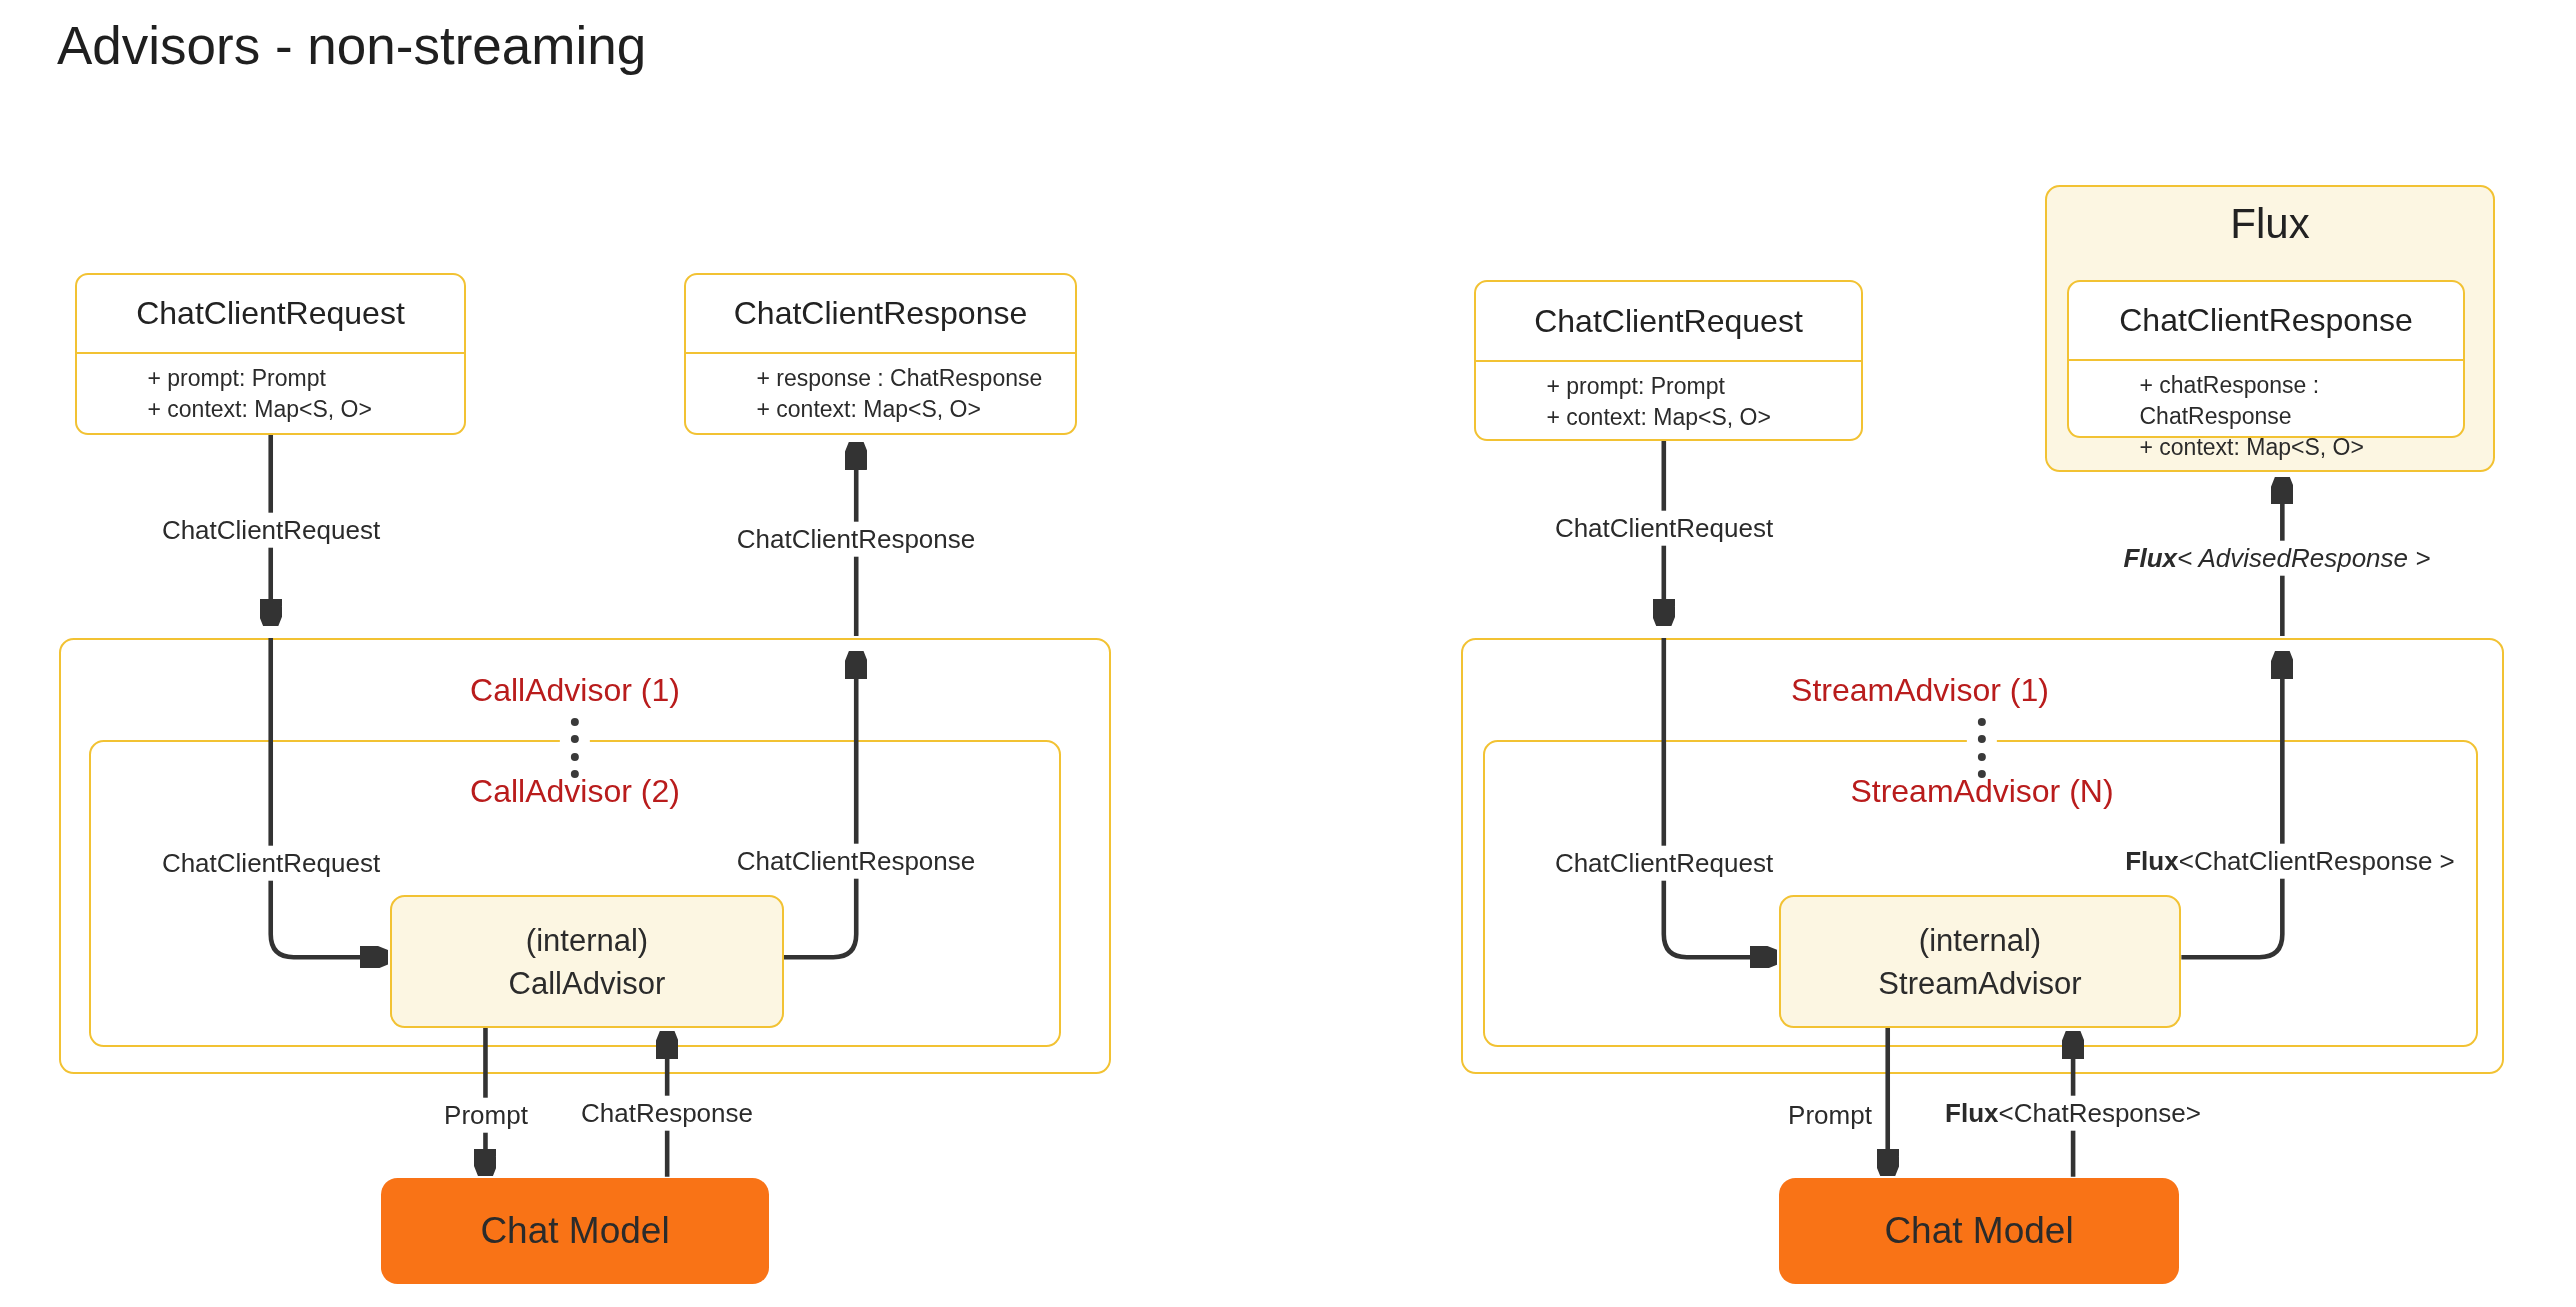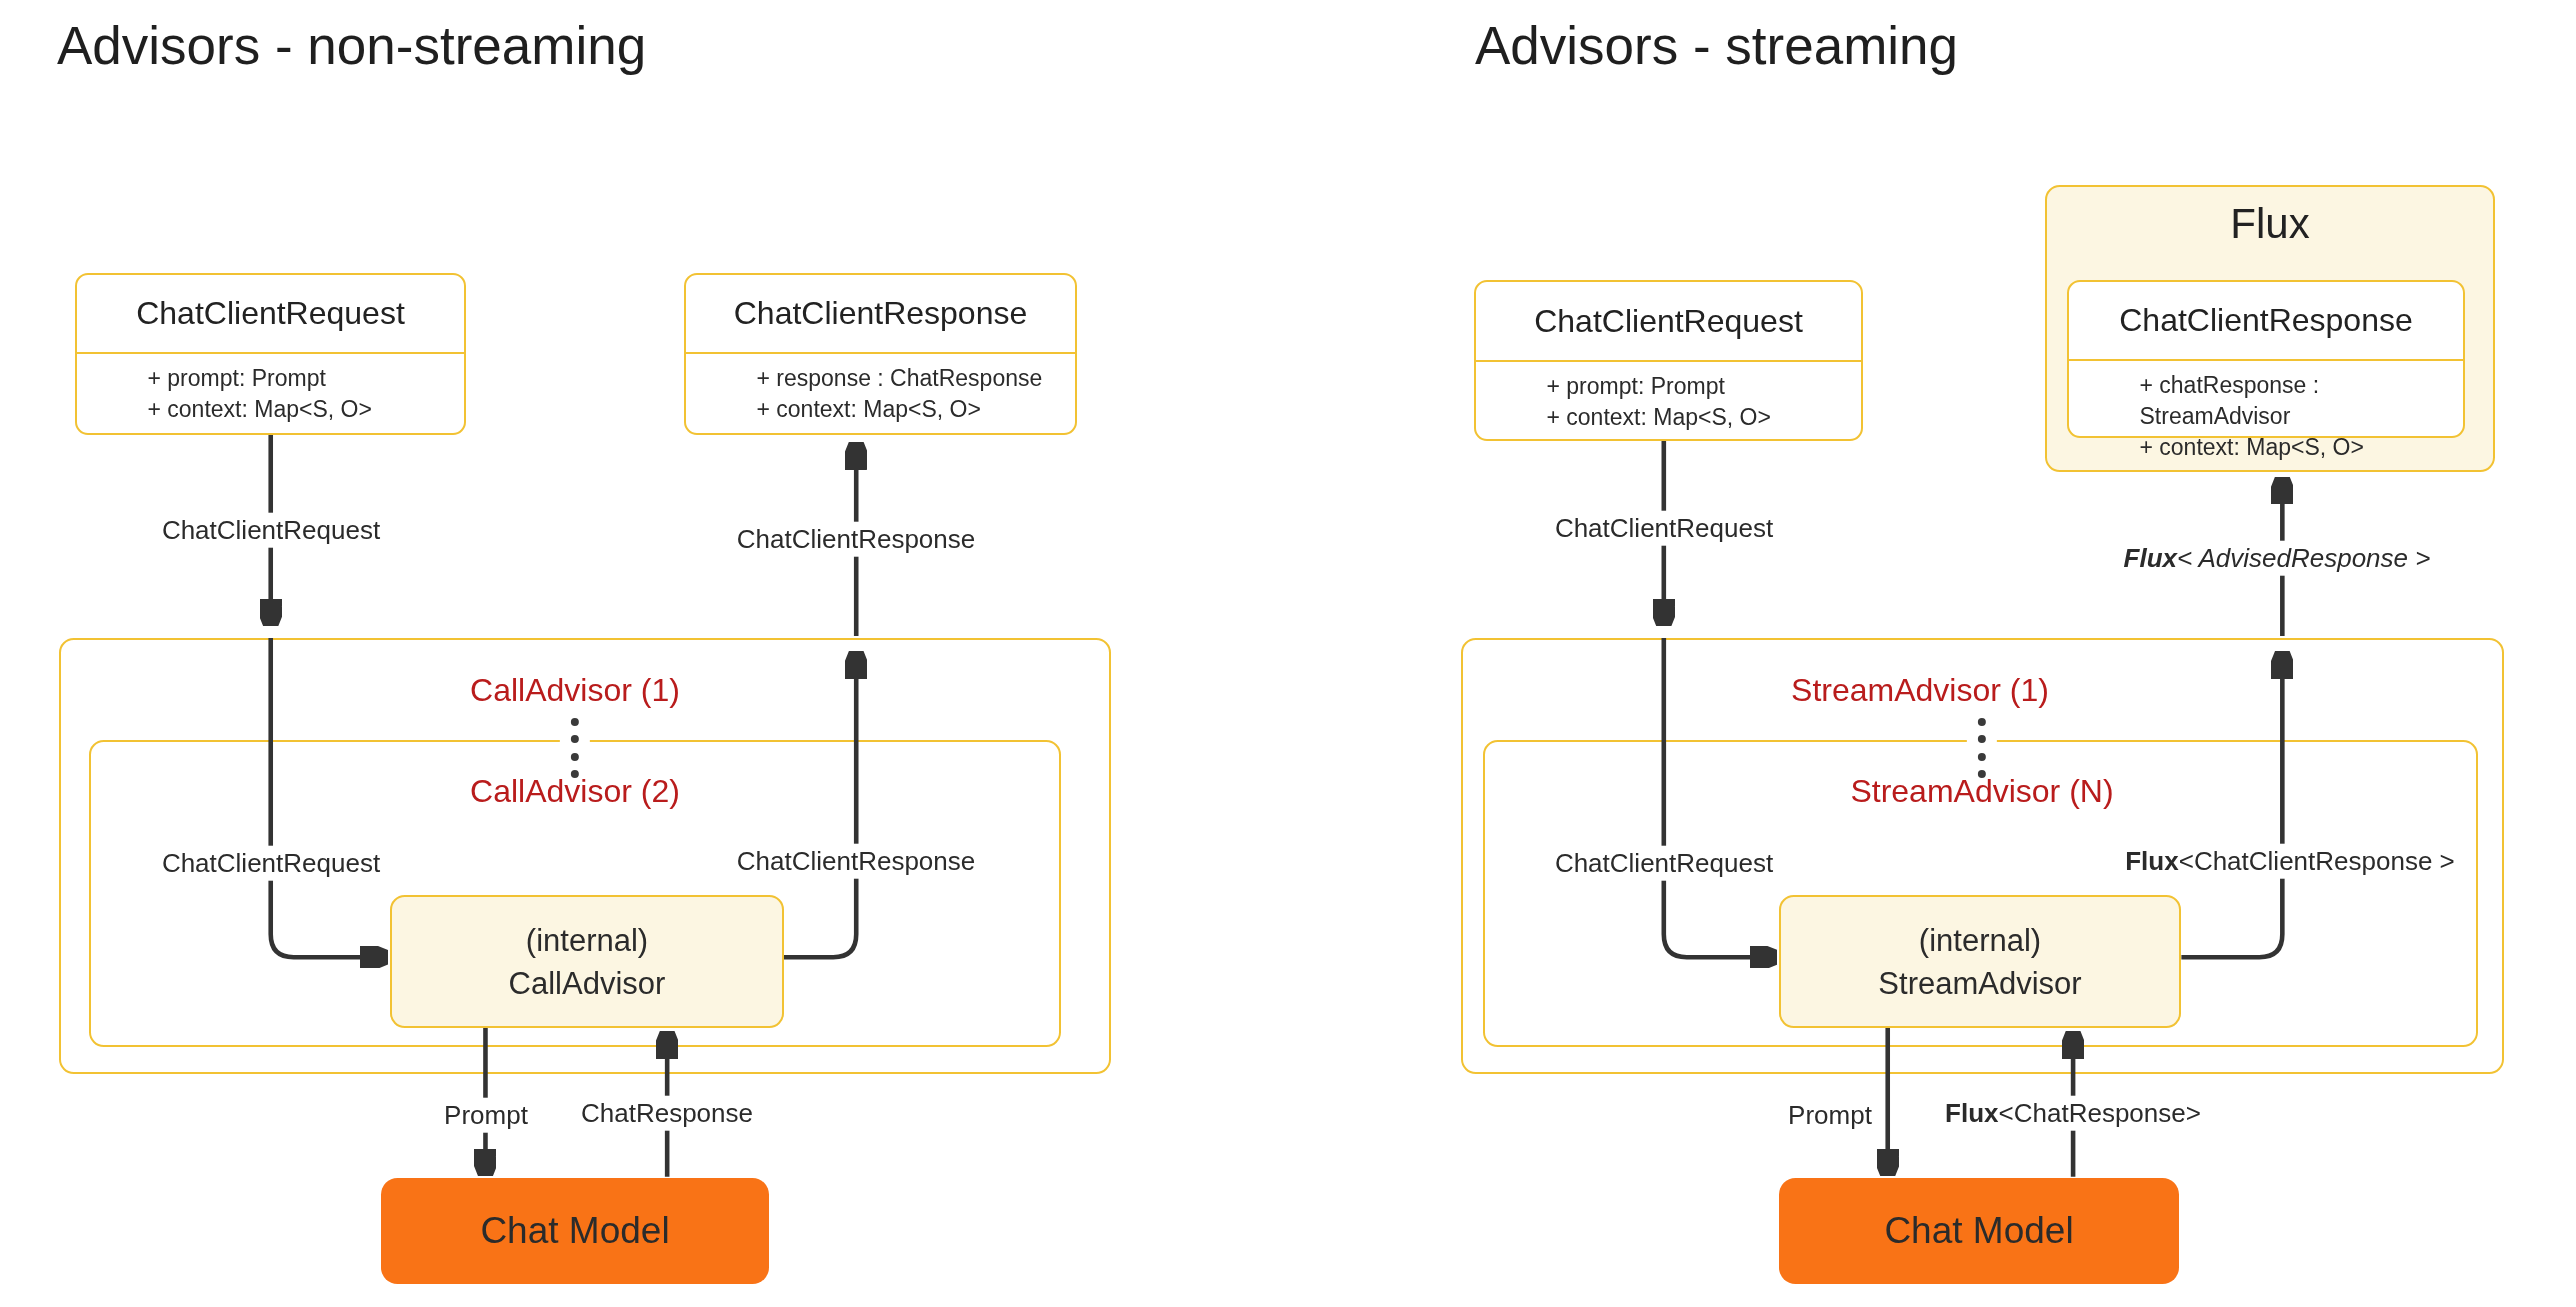--- a/index.html
+++ b/index.html
@@ -27,21 +27,20 @@
   .dots i{width:8.3px;height:8.3px;border-radius:50%;background:#3a3a3a;display:block;}
   svg.arrows{position:absolute;left:0;top:0;width:2576px;height:1308px;}
   svg.arrows path{stroke:#333333;stroke-width:5;fill:none;}
 </style>
 </head>
 <body>
 
 <div id="canvas">
 
   <div class="diagram-title" style="left:57px;top:14.7px;">Advisors - non-streaming</div>
-  <div class="diagram-title" style="left:1475px;top:14.7px;">Advisors - streaming</div>
 
   <div class="group" style="left:59px;top:638px;width:1052px;height:436px;"></div>
   <div class="group" style="left:89px;top:740px;width:972px;height:307px;"></div>
 
   <div class="group" style="left:1461px;top:638px;width:1043px;height:436px;"></div>
   <div class="group" style="left:1483px;top:740px;width:995px;height:307px;"></div>
 
   <svg class="arrows" viewBox="0 0 2807 1425">
     <defs>
       <marker id="ah" viewBox="0 0 10 8" refX="8.5" refY="4" markerUnits="userSpaceOnUse" markerWidth="30" markerHeight="24" orient="auto">
@@ -114,21 +113,21 @@
     <div class="cb-fields">
       <div>+ prompt: Prompt</div>
       <div>+ context: Map&lt;S, O&gt;</div>
     </div>
   </div>
 
   <div class="class-box" style="left:2067px;top:280px;width:398px;height:158px;">
     <div class="cb-title" style="height:77px;">ChatClientResponse</div>
     <div class="cb-divider"></div>
     <div class="cb-fields">
-      <div>+ chatResponse : StreamAdvisor</div>
+      <div>+ chatResponse : ChatResponse</div>
       <div>+ context: Map&lt;S, O&gt;</div>
     </div>
   </div>
 
   <div class="group-label" style="left:1920px;top:690px;text-align:center;">StreamAdvisor (1)</div>
   <div class="dots" style="left:1982px;top:748px;">
       <i></i>
       <i></i>
       <i></i>
       <i></i>

